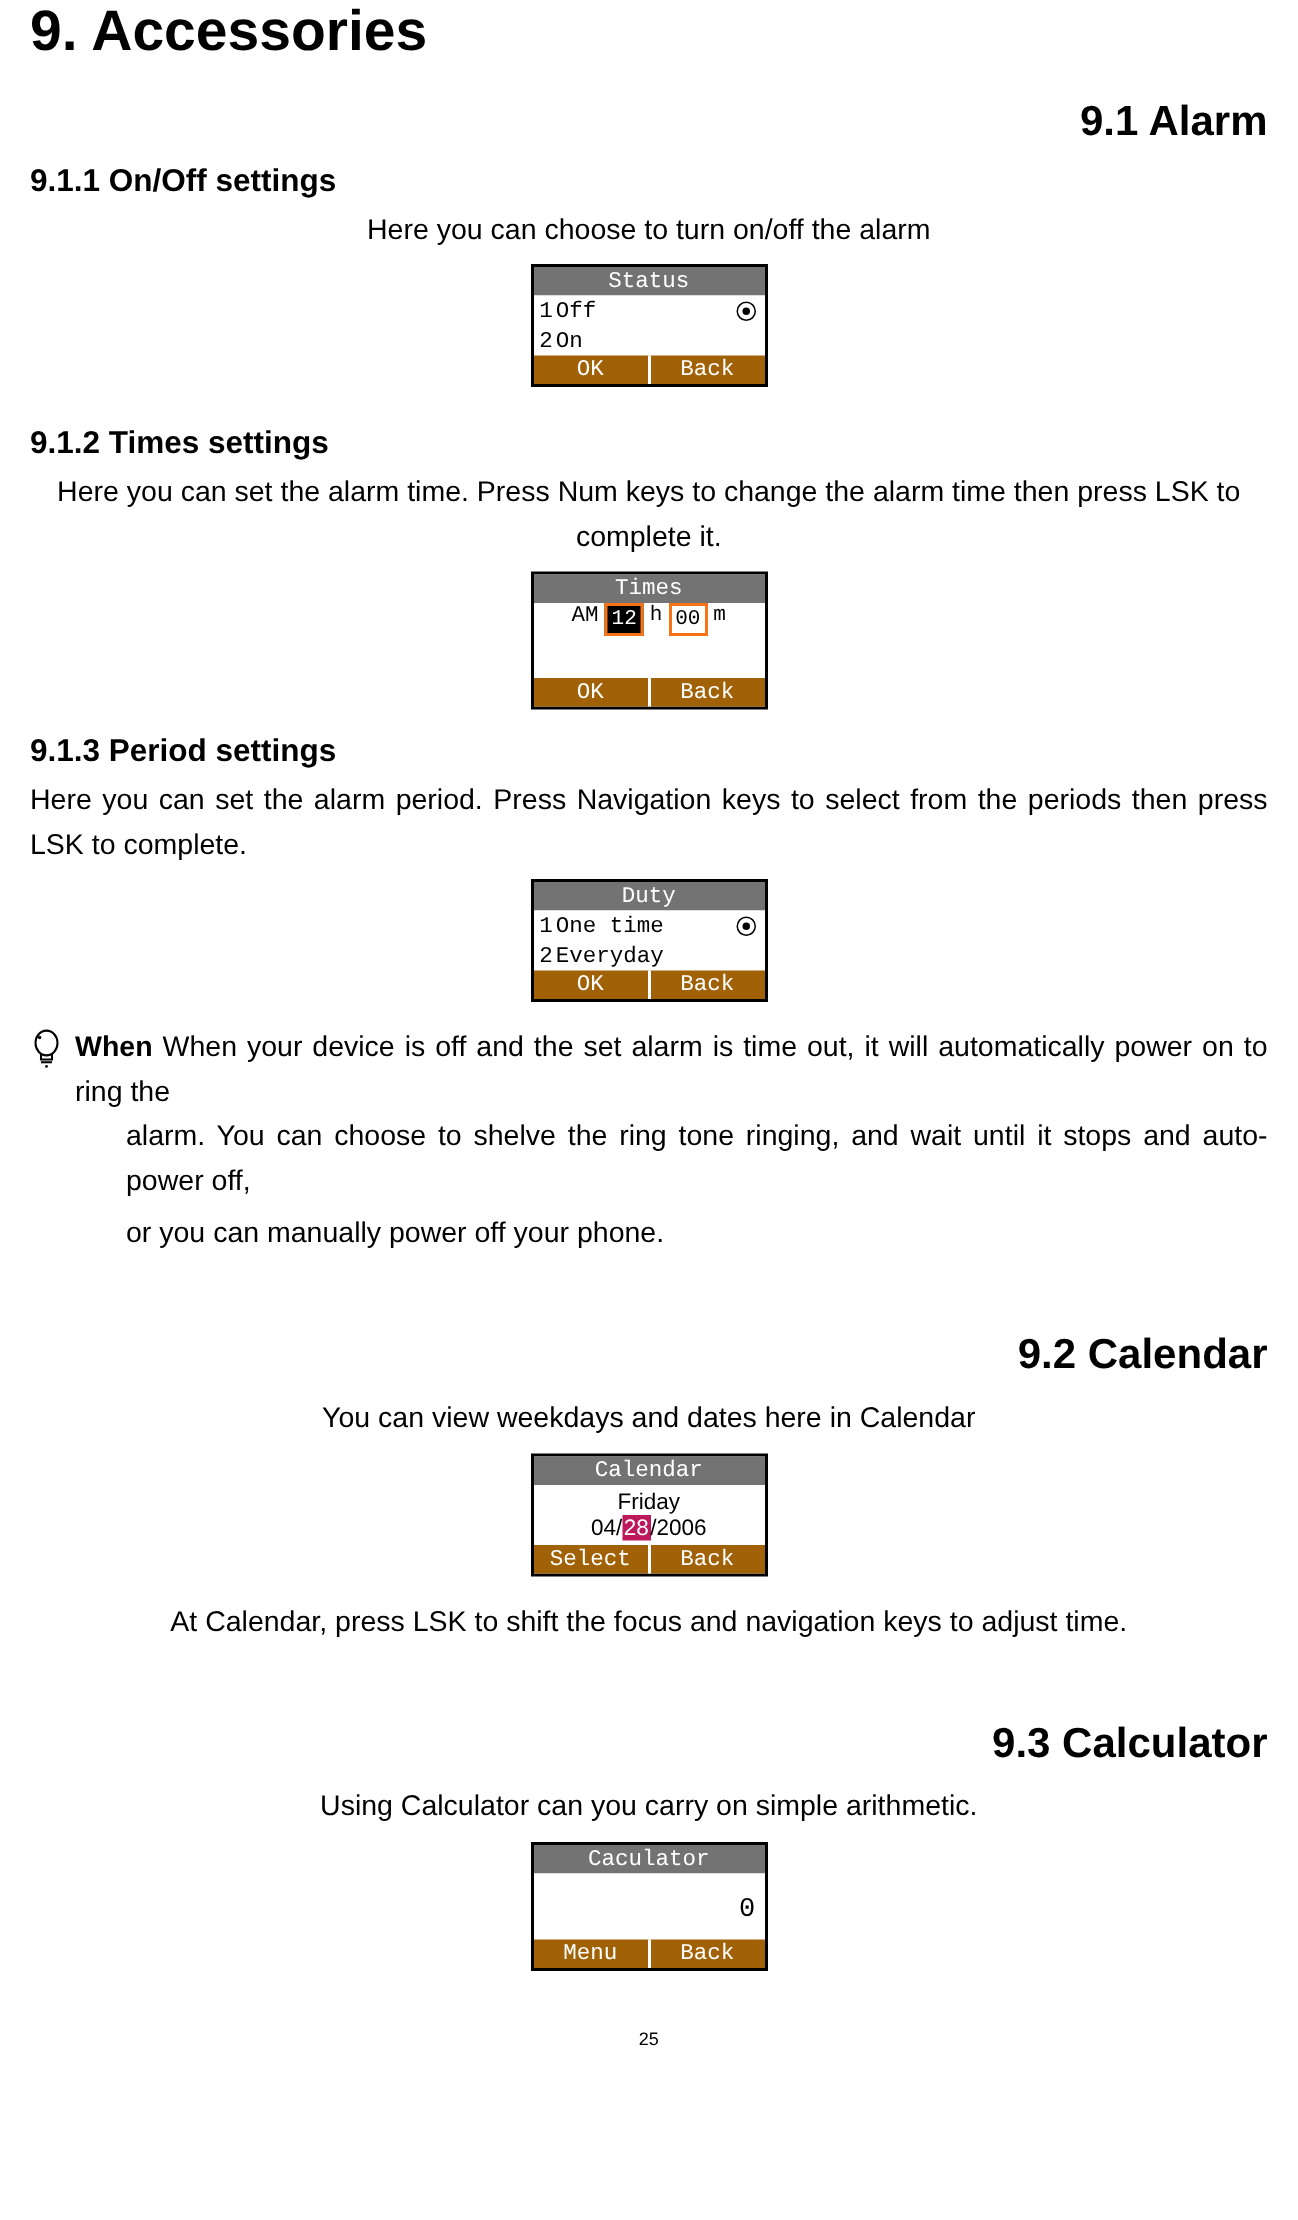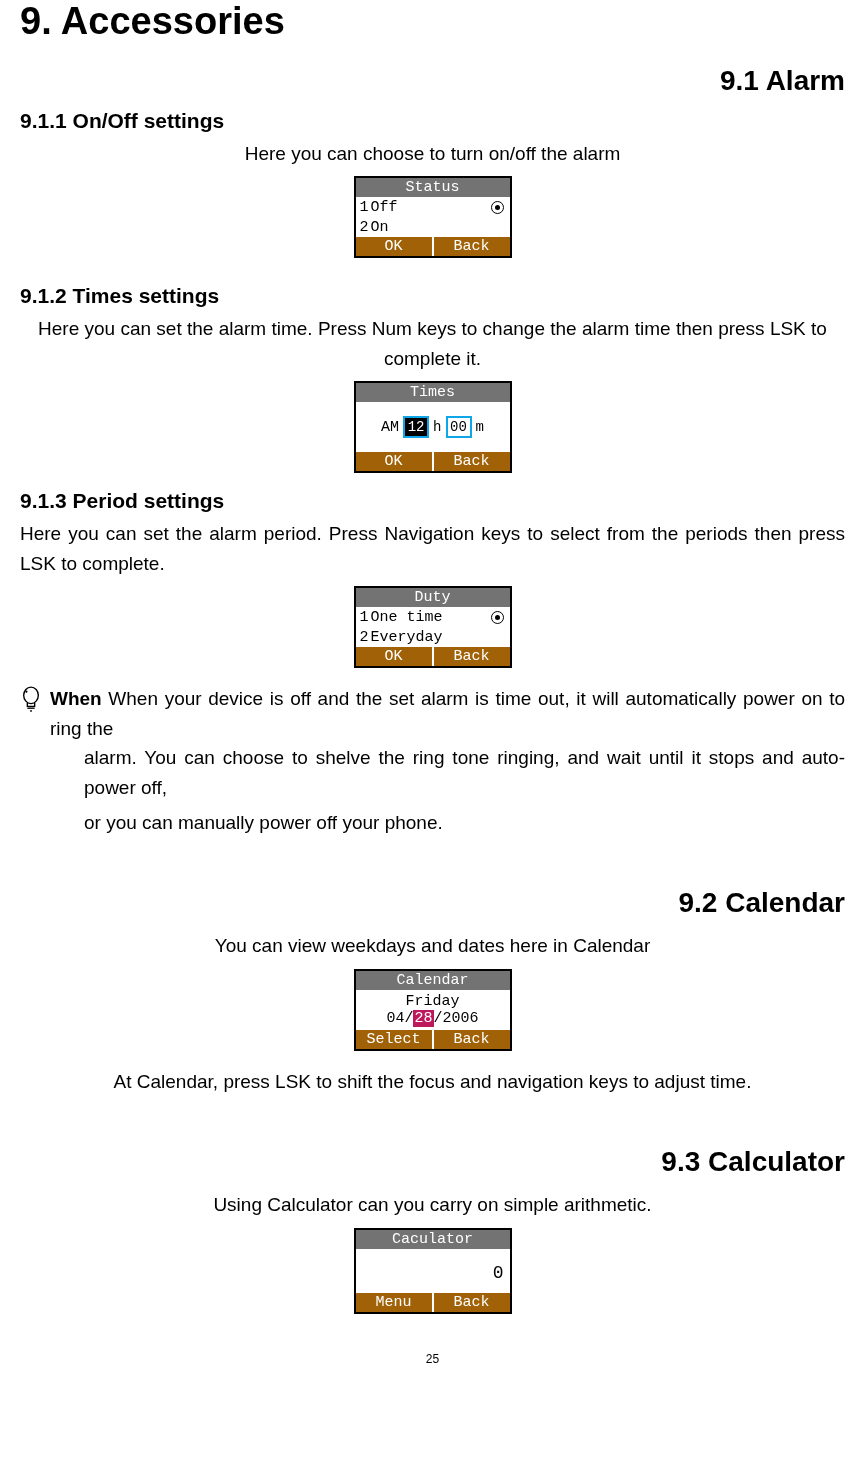--- a/index.html
+++ b/index.html
@@ -41,26 +41,26 @@
     .radio.selected::after{ content:""; position:absolute; left:3px; top:3px; width:5px; height:5px; background:#000; border-radius:50%; }
     .ps-footer {
       background: #a16207;
       color: #fff;
       display:flex;
       font-family: "Lucida Console","Courier New",monospace;
       font-size: 15px;
     }
     .ps-footer .left, .ps-footer .right { flex:1; text-align:center; padding:1px 0; }
     .ps-footer .sep { width:2px; background:#fff; }
-    .time-body { display:flex; justify-content:center; align-items:center; height:50px; gap:4px; }
+    .time-body { display:flex; justify-content:center; height:50px; gap:4px; }
     .ampm { font-family: "Lucida Console","Courier New",monospace; font-size: 15px; }
-    .numbox { border:2px solid #0ea5e9; width:26px; height:22px; display:flex; align-items:center; justify-content:center; font-family:"Lucida Console","Courier New",monospace; font-size:14px; }
+    .numbox { border:2px solid #f97316; width:26px; height:22px; display:flex; align-items:center; justify-content:center; font-family:"Lucida Console","Courier New",monospace; font-size:14px; }
     .numbox.inv { background:#000; color:#fff; }
     .unitlbl { font-family:"Lucida Console","Courier New",monospace; font-size:14px; }
-    .cal-body { text-align:center; font-family:Liberation Mono, monospace; font-size:15px; padding:3px 0;}
+    .cal-body { text-align:center; font-family:Liberation Sans, sans-serif; font-size:15px; padding:3px 0;}
     .cal-date .hl { background:#be185d; color:#fff; padding:0 1px; }
     .calc-body { text-align:right; font-family:"Lucida Console","Courier New",monospace; font-size:18px; padding:14px 6px 10px;}
     .note-block { display:flex; align-items:flex-start; margin-top:6px; }
     .bulb-icon {
       width:26px; flex:0 0 26px; margin-right:4px; margin-top:2px;
     }
     .bulb-icon svg { width:22px; height:26px; }
     .note-text { font-size:19px; line-height:1.55; text-align:justify; }
     .note-lead { font-weight:bold; }
     .note-indent { padding-left:64px; text-align:justify; font-size:19px; line-height:1.55;}

